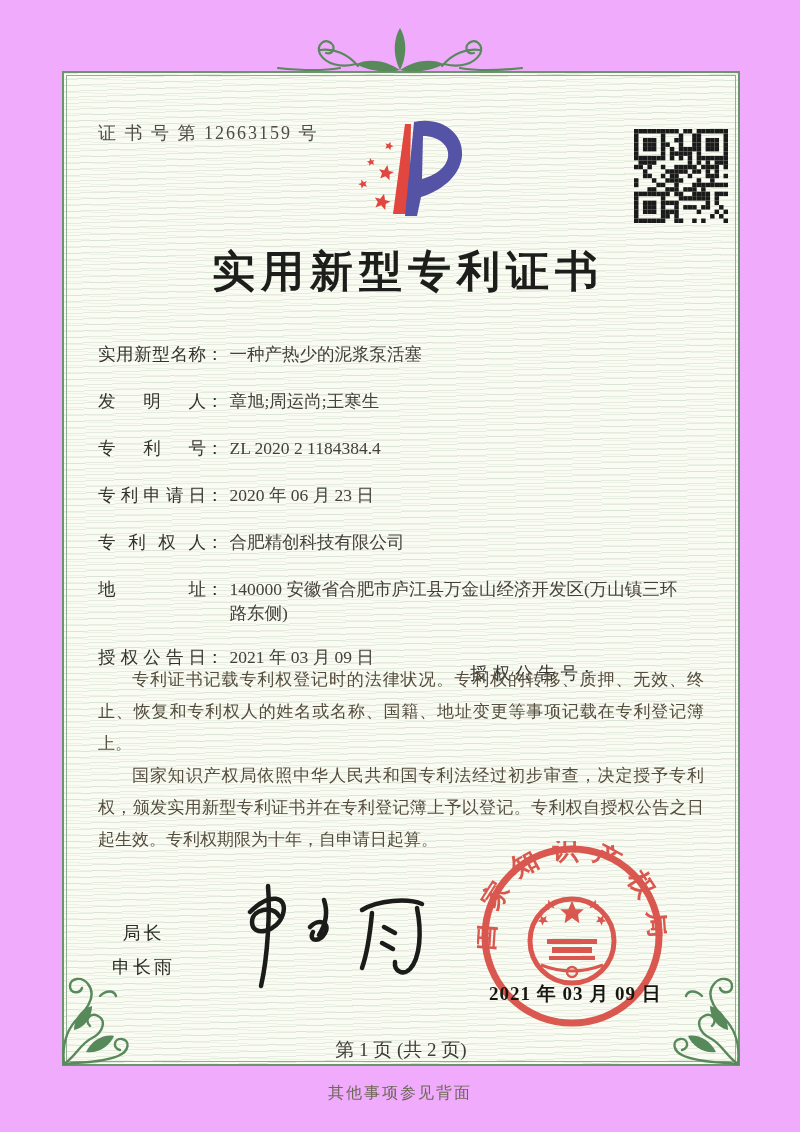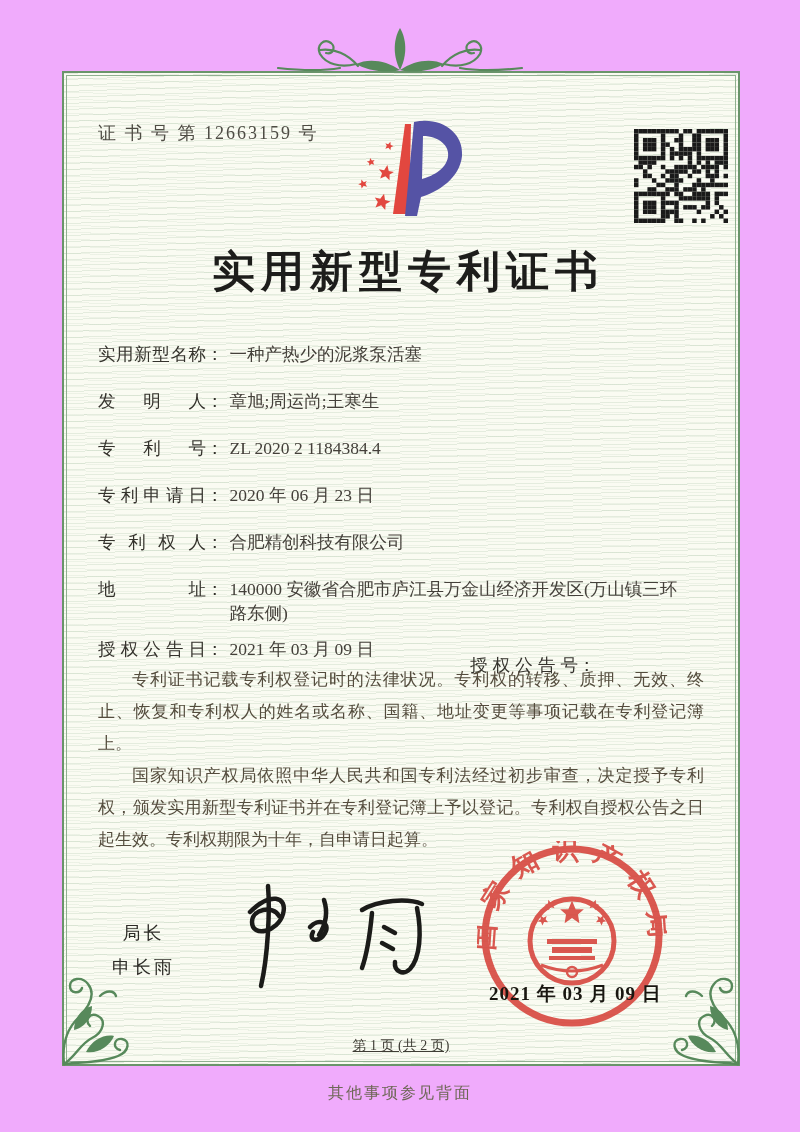--- a/index.html
+++ b/index.html
@@ -17,38 +17,38 @@
   .orn{position:absolute;pointer-events:none;}
   
   .cert-no{position:absolute;left:98px;top:121px;font-size:18px;color:#4e4c44;letter-spacing:2px;}
   .logo{position:absolute;left:338px;top:110px;width:130px;height:118px;}
   .qr{position:absolute;left:634px;top:129px;width:94px;height:94px;}
   .title{position:absolute;left:62px;top:243px;width:668px;text-align:center;
          font-size:43px;letter-spacing:6px;color:#1d1d1b;font-weight:600;margin-left:12px;}
   
   .fields{position:absolute;left:98px;top:342px;width:580px;font-size:17.5px;color:#3c3933;}
   .frow{display:flex;align-items:flex-start;line-height:24px;margin-bottom:23px;position:relative;}
-  .frow.addr{margin-bottom:12px;}
+  .frow.addr{margin-bottom:20px;}
   .flabel{display:inline-block;width:108px;text-align:justify;text-align-last:justify;color:#34322c;flex:none;}
   .fcolon{flex:none;color:#34322c;}
   .fvalue{padding-left:6px;color:#44403a;}
   .frow.addr .fvalue{max-width:472px;}
   .pair2{position:absolute;left:372px;top:16px;display:flex;}
   
   .body-text{position:absolute;left:98px;top:664px;width:606px;font-size:17px;line-height:32px;
              color:#544c3d;text-align:justify;}
   .body-text p{margin:0;text-indent:2em;}
   
   .signer{position:absolute;left:112px;top:916px;font-size:18px;line-height:34px;color:#2c2b26;letter-spacing:3px;text-align:center;}
   .sig-svg{position:absolute;left:212px;top:878px;width:230px;height:115px;}
   
   .seal-svg{position:absolute;left:477px;top:841px;width:190px;height:190px;}
   .seal-date{position:absolute;left:489px;top:981px;font-size:19px;font-weight:600;color:#181610;letter-spacing:1px;}
   
-  .page-note{position:absolute;left:62px;top:1037px;width:678px;text-align:center;font-size:14px;color:#3f3d35;text-decoration:underline;}
+  .page-note{position:absolute;left:62px;top:1037px;width:678px;text-align:center;font-size:19px;color:#3f3d35;}
   .back-note{position:absolute;left:0;top:1083px;width:800px;text-align:center;font-size:16px;color:#6e6757;letter-spacing:2px;}
 </style>
 </head>
 <body>
 
 <div class="page">
 
   <div class="frame">
     <div class="frame-inner"></div>
   </div>

